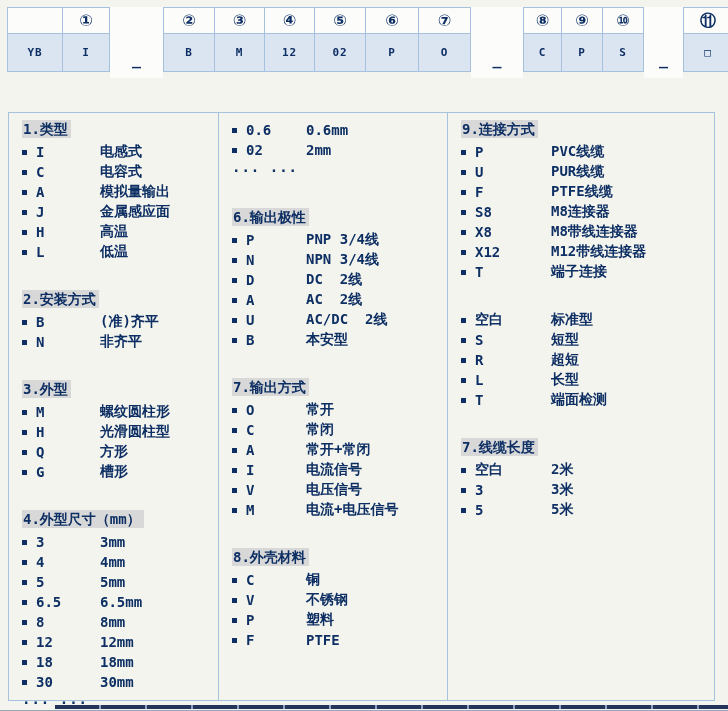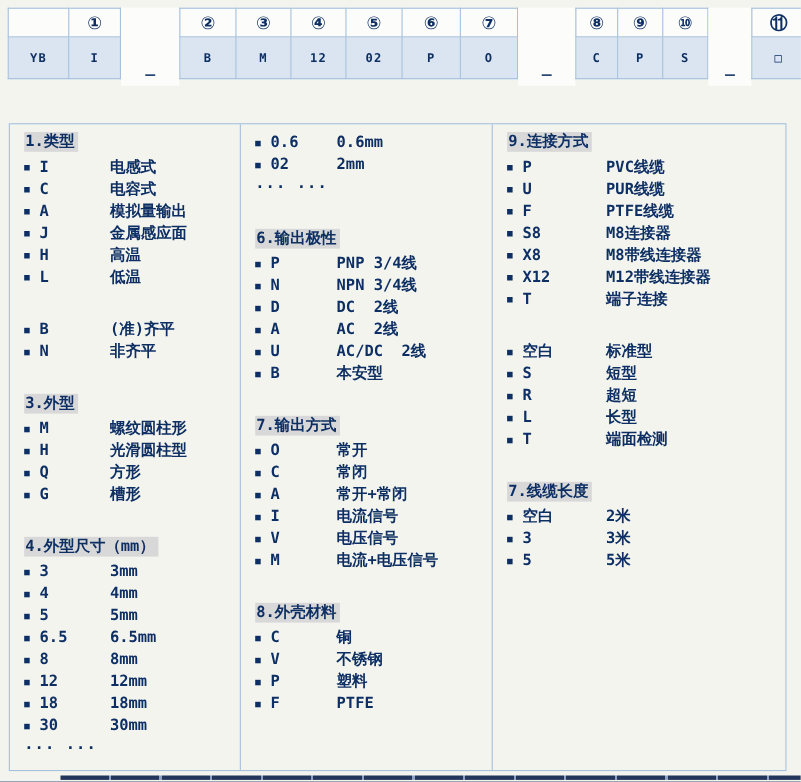--- a/index.html
+++ b/index.html
@@ -147,20 +147,21 @@
           <span class="code">H</span>
           <span class="desc">高温</span>
         </div>
         <div class="item">
           <span class="bullet"></span>
           <span class="code">L</span>
           <span class="desc">低温</span>
         </div>
       </div>
       <div class="section">
+        <div class="sec-head"><span class="sec-title">2.安装方式</span></div>
         <div class="item">
           <span class="bullet"></span>
           <span class="code">B</span>
           <span class="desc">(准)齐平</span>
         </div>
         <div class="item">
           <span class="bullet"></span>
           <span class="code">N</span>
           <span class="desc">非齐平</span>
         </div>

